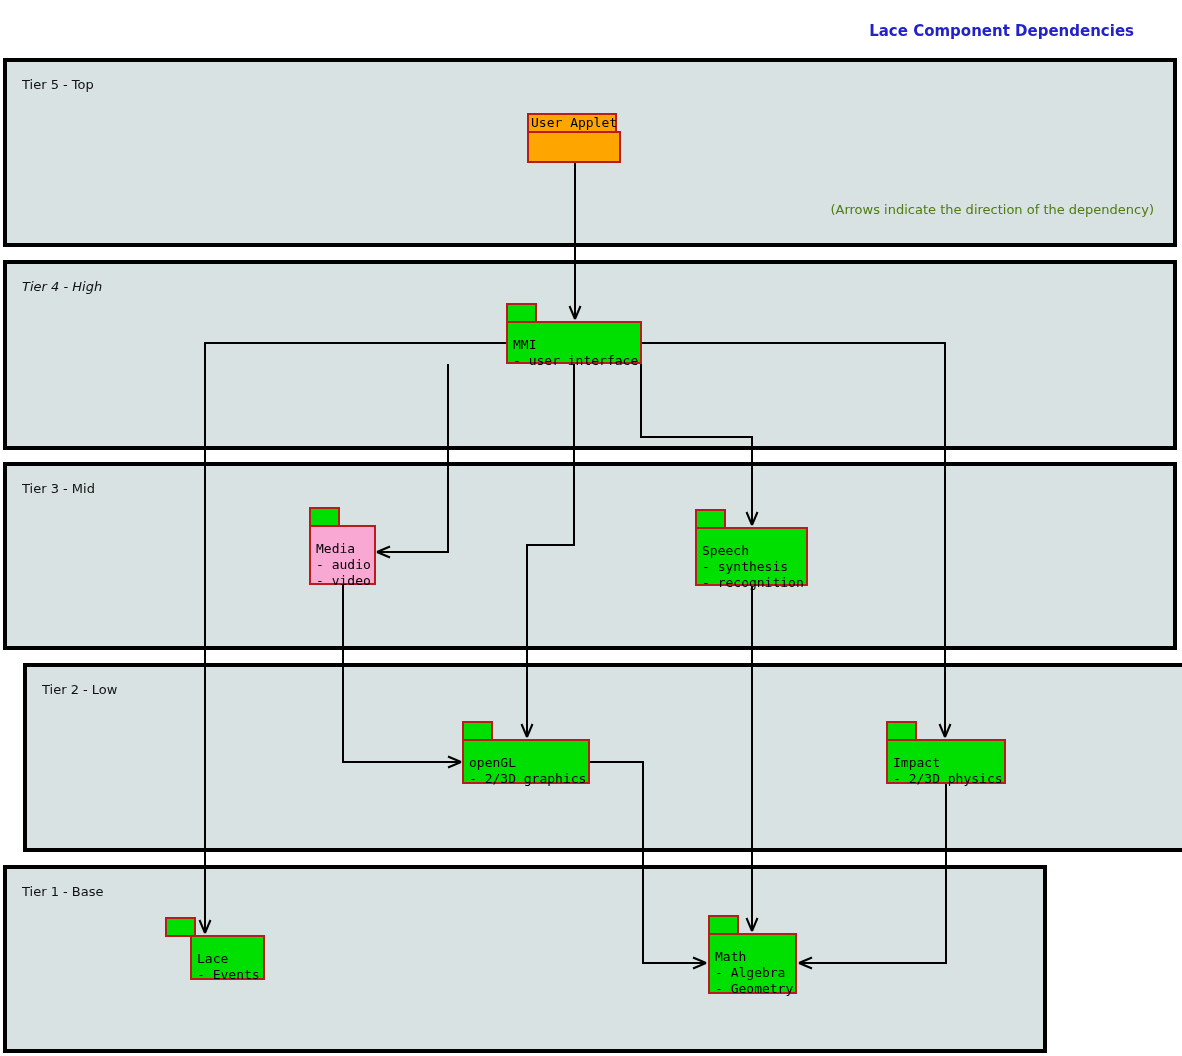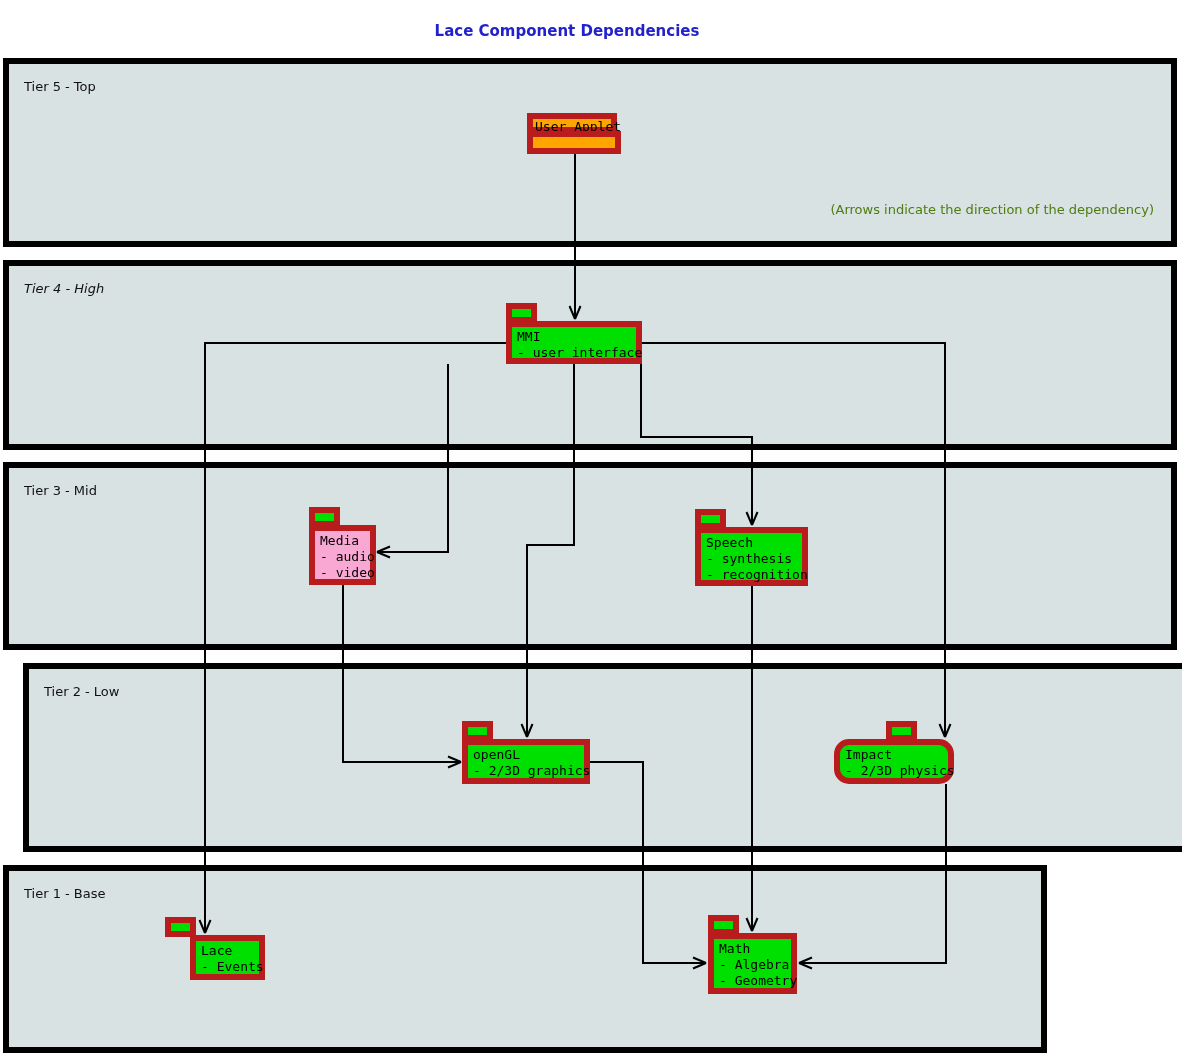--- a/index.html
+++ b/index.html
@@ -1,39 +1,39 @@
 <!DOCTYPE html>
 <html><head>
 <meta charset="utf-8">
 <style>
   html,body{margin:0;padding:0;background:#ffffff;}
   #canvas{
     position:relative;width:1182px;height:1056px;background:#ffffff;
     font-family:"DejaVu Sans","Liberation Sans",sans-serif;overflow:hidden;
   }
   .diagram-title{
-    position:absolute;top:22px;left:0;width:1134px;text-align:center;
+    position:absolute;top:22px;left:0;width:1134px;text-align:right;
     font-size:15px;font-weight:bold;
   }
   .tier{
-    position:absolute;border:6px solid #b91c1c;box-sizing:border-box;
+    position:absolute;border:4px solid #b91c1c;box-sizing:border-box;
   }
   .tier-label{
     position:absolute;top:15px;left:15px;font-size:13px;color:#111;
     white-space:pre;
   }
   .annotation{
     position:absolute;top:202px;right:28px;font-size:13px;color:#4d7c0f;
   }
   .node-part{
-    position:absolute;border:6px solid #b91c1c;box-sizing:border-box;
+    position:absolute;border:2px solid #b91c1c;box-sizing:border-box;
     font-family:"DejaVu Sans Mono","Liberation Mono",monospace;
     font-size:13px;line-height:16px;color:#000;white-space:pre;
   }
-  .node-body{padding:2px 5px;}
+  .node-body{padding:14px 5px;}
   .node-tab{padding:0 2px;}
   #edge-layer{position:absolute;top:0;left:0;pointer-events:none;}
   #edge-layer polyline,#edge-layer line{stroke:#000;stroke-width:2;fill:none;}
 </style>
 </head>
 <body>
 
 <div id="canvas">
   <div class="diagram-title" style="color: rgb(34, 34, 204);">Lace Component Dependencies</div>
   <div id="tier-layer">
@@ -110,20 +110,20 @@
       <div class="node-part node-body" style="left: 527px; top: 131px; width: 94px; height: 23px; background: rgb(255, 165, 0);"></div>
       <div class="node-part node-tab" style="left: 506px; top: 303px; width: 31px; height: 20px; background: rgb(0, 224, 0);"></div>
       <div class="node-part node-body" style="left: 506px; top: 321px; width: 136px; height: 43px; background: rgb(0, 224, 0);"><div>MMI</div><div>- user interface</div></div>
       <div class="node-part node-tab" style="left: 309px; top: 507px; width: 31px; height: 20px; background: rgb(0, 224, 0);"></div>
       <div class="node-part node-body" style="left: 309px; top: 525px; width: 67px; height: 60px; background: #f9a8d4;"><div>Media</div><div>- audio</div><div>- video</div></div>
       <div class="node-part node-tab" style="left: 695px; top: 509px; width: 31px; height: 20px; background: rgb(0, 224, 0);"></div>
       <div class="node-part node-body" style="left: 695px; top: 527px; width: 113px; height: 59px; background: rgb(0, 224, 0);"><div>Speech</div><div>- synthesis</div><div>- recognition</div></div>
       <div class="node-part node-tab" style="left: 462px; top: 721px; width: 31px; height: 20px; background: rgb(0, 224, 0);"></div>
       <div class="node-part node-body" style="left: 462px; top: 739px; width: 128px; height: 45px; background: rgb(0, 224, 0);"><div>openGL</div><div>- 2/3D graphics</div></div>
       <div class="node-part node-tab" style="left: 886px; top: 721px; width: 31px; height: 20px; background: rgb(0, 224, 0);"></div>
-      <div class="node-part node-body" style="left: 834px; top: 739px; width: 120px; height: 45px; background: rgb(0, 224, 0); border-radius: 15px;"><div>Impact</div><div>- 2/3D physics</div></div>
+      <div class="node-part node-body" style="left: 886px; top: 739px; width: 120px; height: 45px; background: rgb(0, 224, 0);"><div>Impact</div><div>- 2/3D physics</div></div>
       <div class="node-part node-tab" style="left: 165px; top: 917px; width: 31px; height: 20px; background: rgb(0, 224, 0);"></div>
       <div class="node-part node-body" style="left: 165px; top: 935px; width: 75px; height: 45px; background: rgb(0, 224, 0); margin-left: 25px;"><div>Lace</div><div>- Events</div></div>
       <div class="node-part node-tab" style="left: 708px; top: 915px; width: 31px; height: 20px; background: rgb(0, 224, 0);"></div>
       <div class="node-part node-body" style="left: 708px; top: 933px; width: 89px; height: 61px; background: rgb(0, 224, 0);"><div>Math</div><div>- Algebra</div><div>- Geometry</div></div>
     </div>
   <div class="annotation">(Arrows indicate the direction of the dependency)</div>
 </div>
 
 </body></html>

